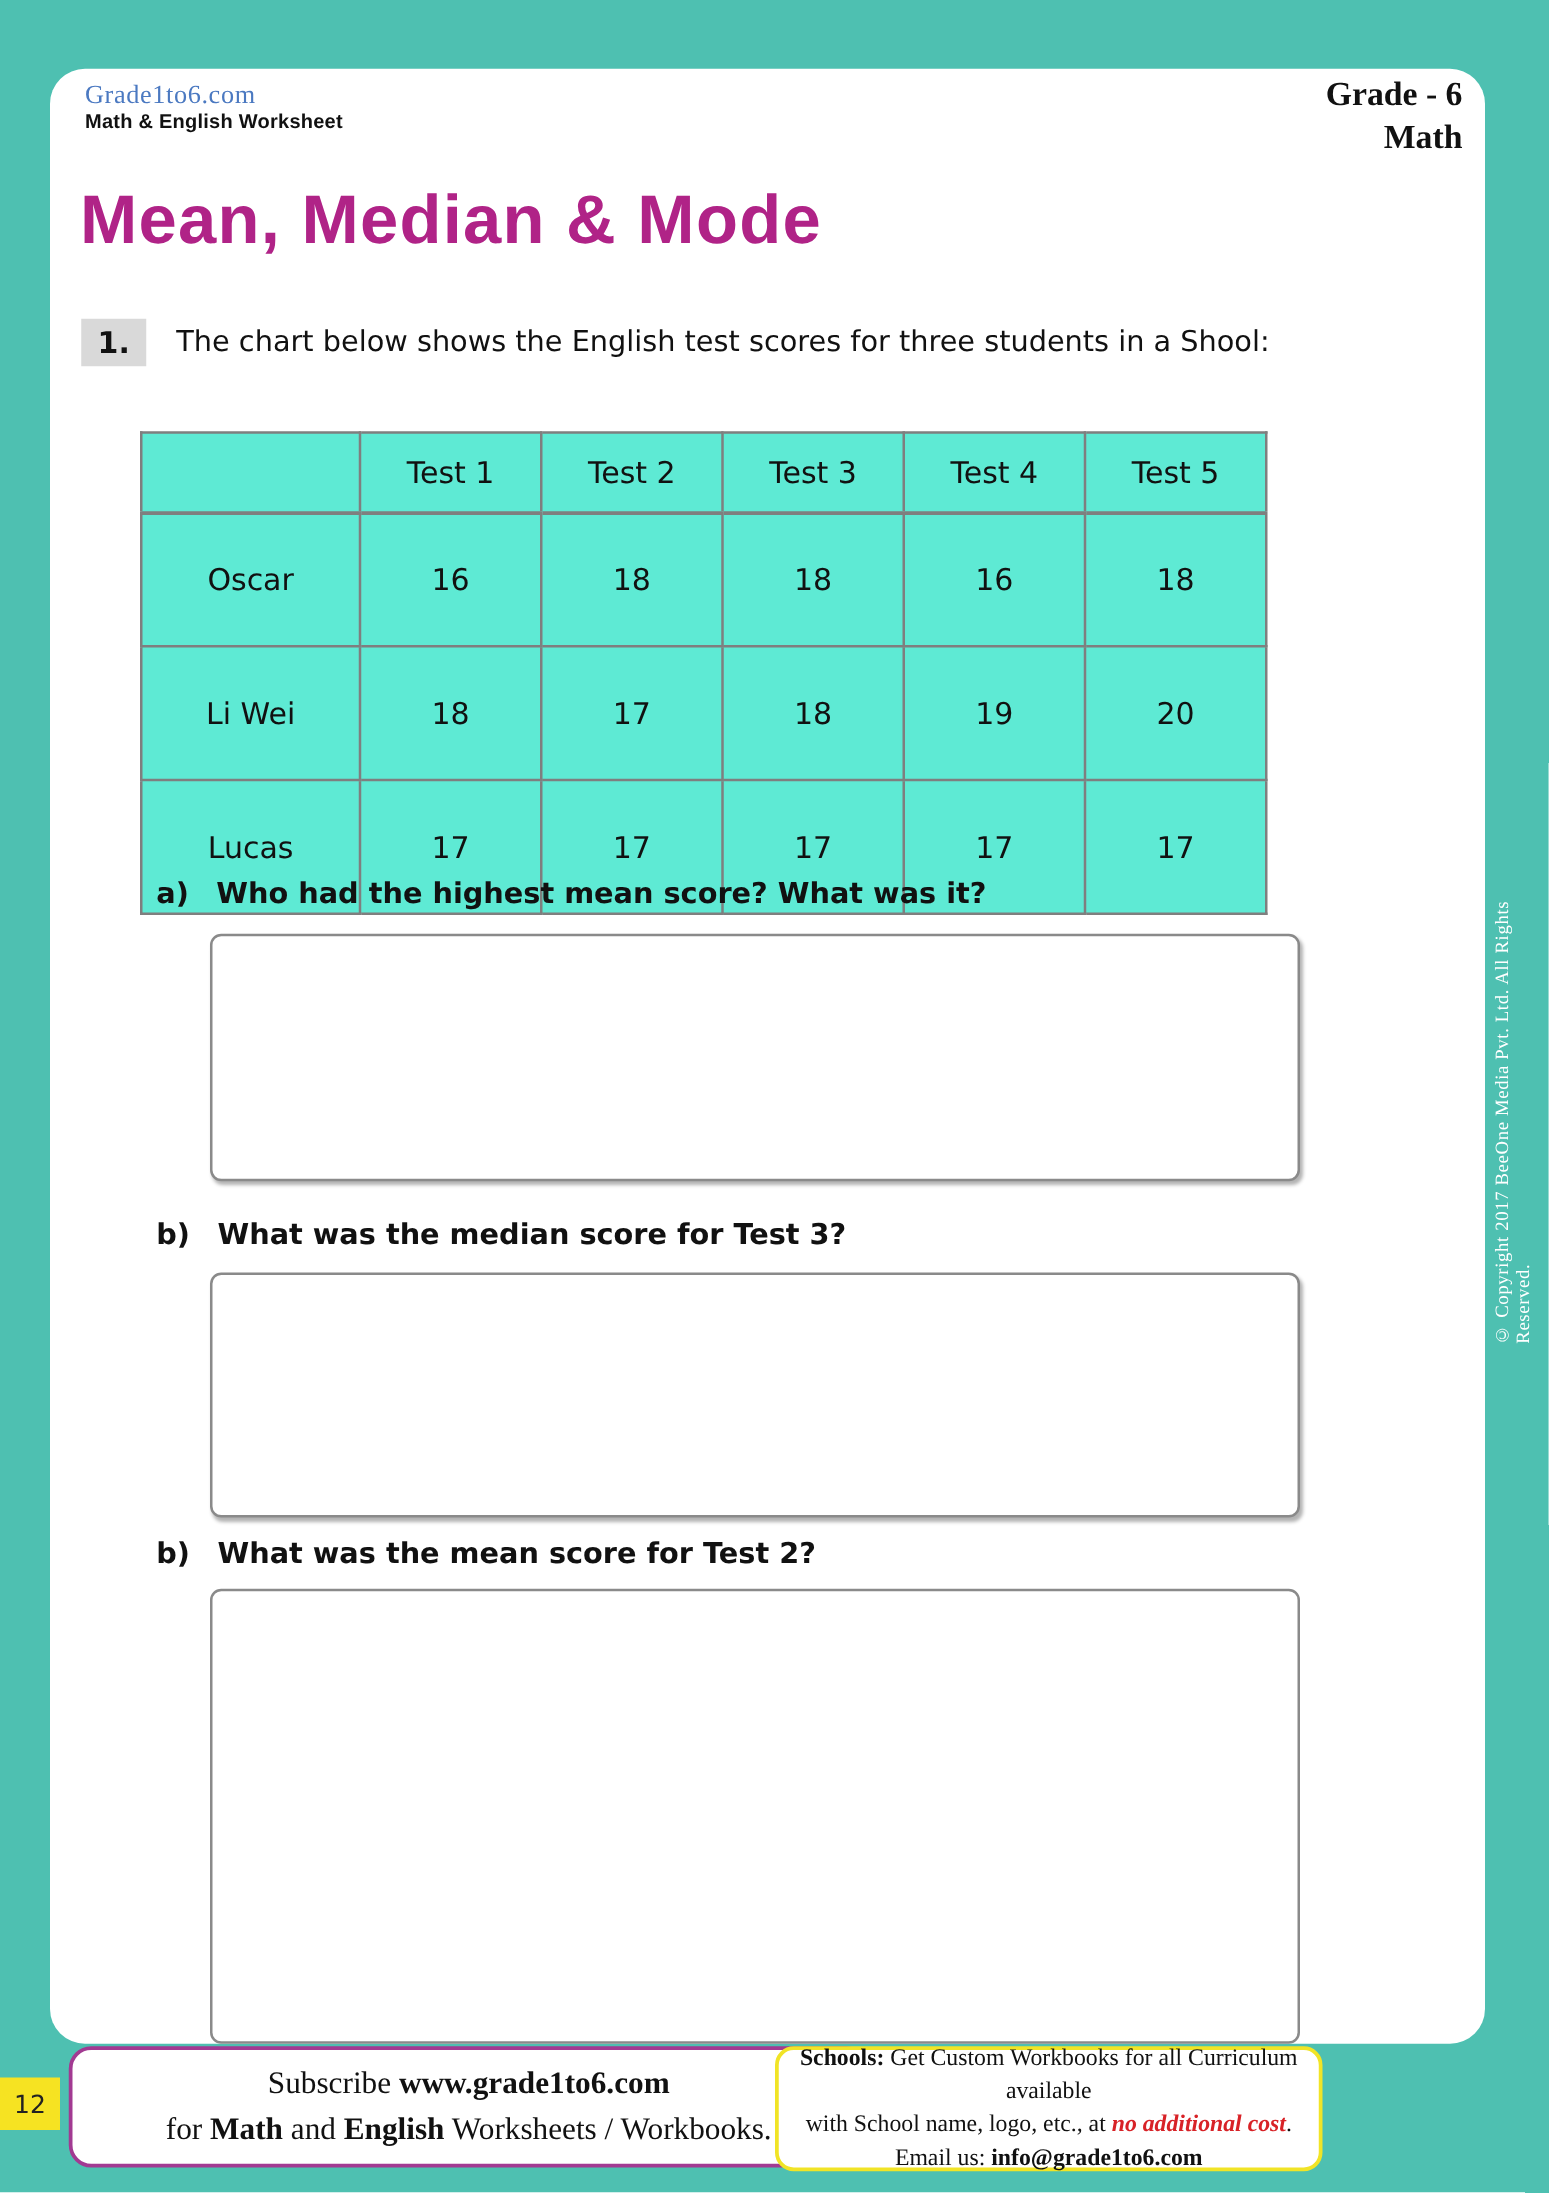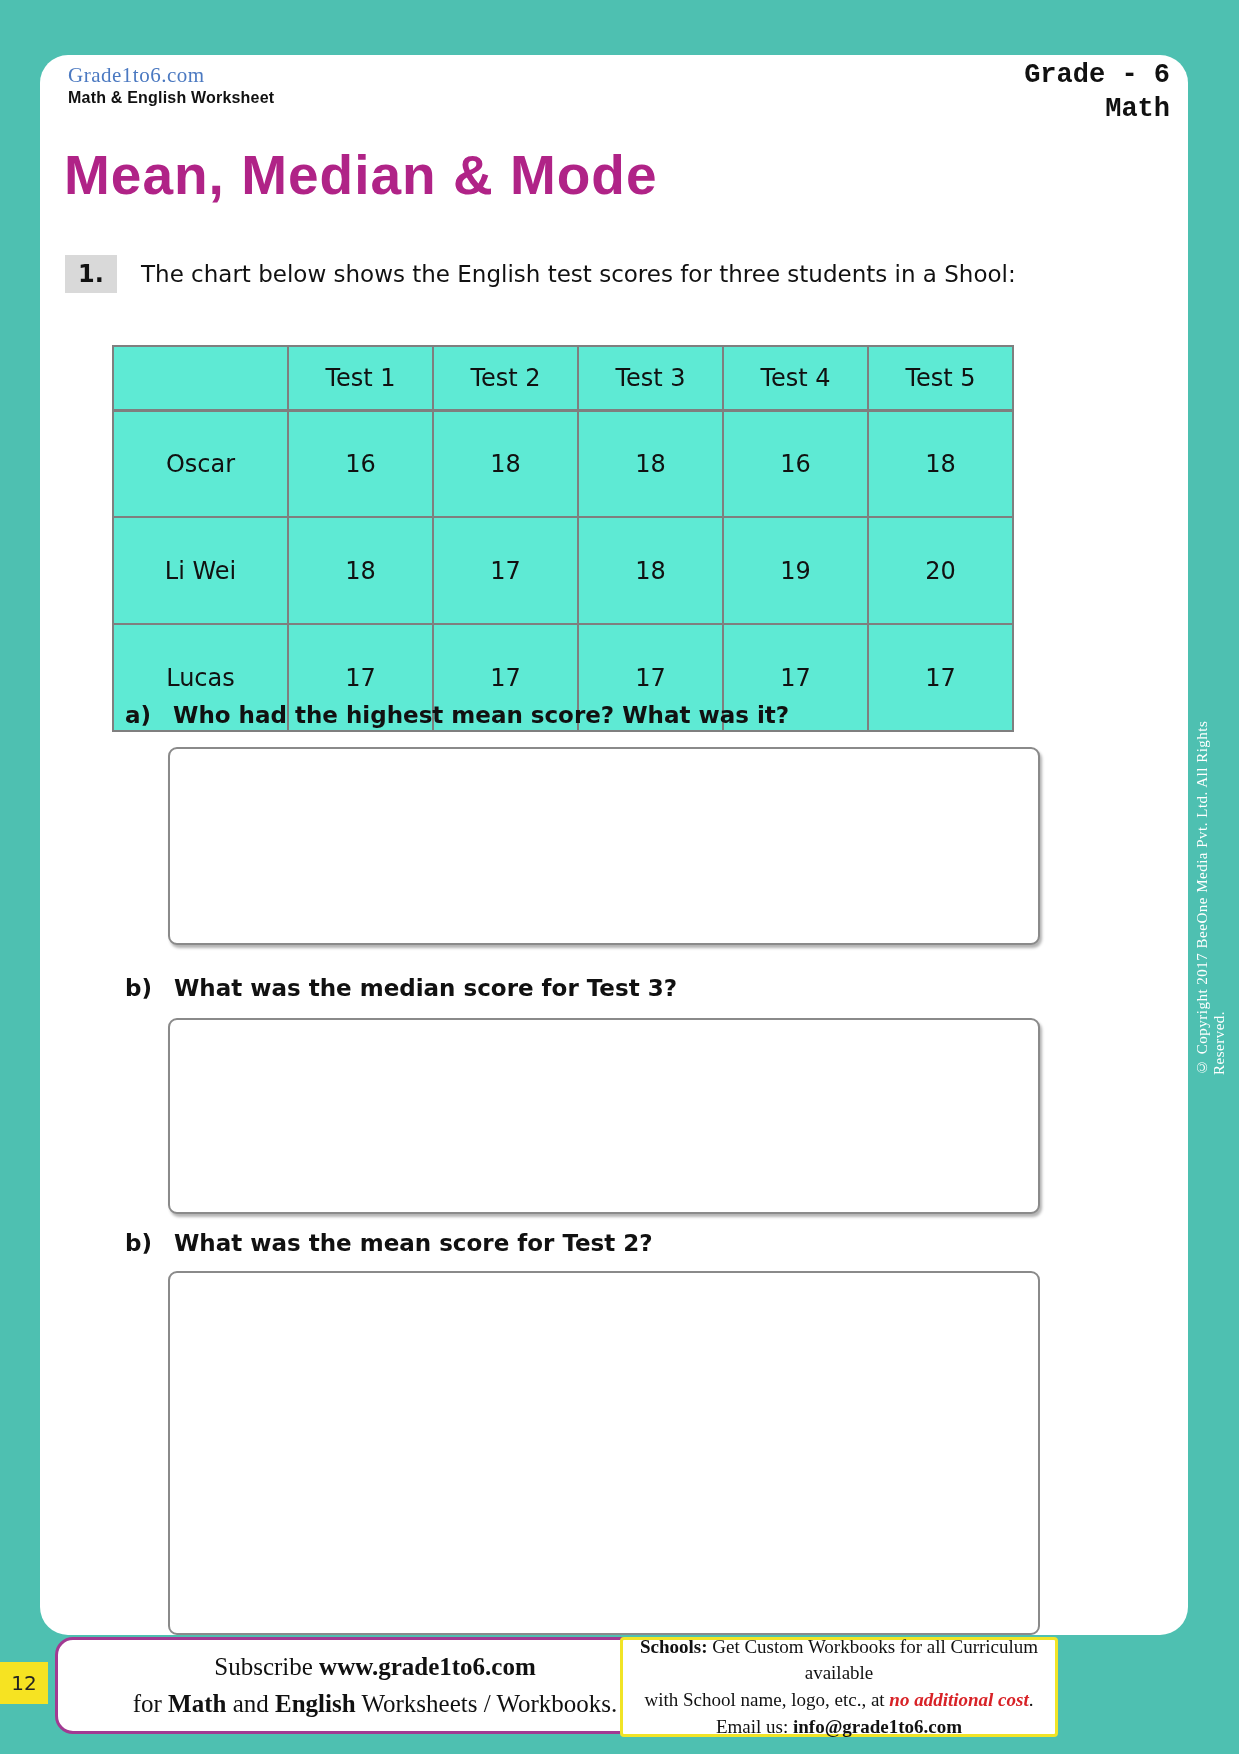--- a/index.html
+++ b/index.html
@@ -13,21 +13,21 @@
   .page{position:absolute; left:40px; top:55px; width:1148px; height:1580px;
         background:#ffffff; border-radius:28px;}
 
   
   .logo{position:absolute; left:28px; top:8px;}
   .logo-title{font-family:"Liberation Serif",serif; font-weight:normal; font-size:21px;
               color:var(--logo-blue); letter-spacing:0.5px;}
   .logo-sub{font-family:"Liberation Sans",sans-serif; font-weight:bold; font-size:16px;
             color:#111; margin-top:1px; letter-spacing:0.2px;}
   .grade-badge{position:absolute; right:18px; top:4px; text-align:right;
-               font-family:Liberation Mono, monospace; font-weight:bold;
+               font-family:Liberation Serif, serif; font-weight:bold;
                font-size:27px; color:#111; line-height:1.25;}
 
   
   .page-title{position:absolute; left:24px; top:88px; font-family:"Liberation Sans",sans-serif;
               font-weight:bold; font-size:55px; color:var(--title-magenta); letter-spacing:1px;}
 
   
   .question-row{position:absolute; left:25px; top:200px; display:flex; align-items:center; gap:24px;}
   .qnum{background:#D9D9D9; min-width:52px; height:38px; display:flex; align-items:center;
         justify-content:center; font-weight:bold; font-size:24px; color:#111;}
@@ -64,21 +64,21 @@
   .page-num{position:absolute; left:0; top:1618px; width:48px; height:42px;
             background:var(--page-num-yellow); display:flex; align-items:center;
             justify-content:center; font-size:20px; color:#222;margin-top:44px;}
   .foot-box{position:absolute; background:#fff; font-family:"Liberation Serif",serif;
             color:#111; text-align:center; display:flex; flex-direction:column;
             justify-content:center;}
   .subscribe-box{left:55px; top:1637px; width:640px; height:97px;
                  border:3px solid var(--footer-purple); border-radius:18px;
                  font-size:25px; line-height:1.45;}
   .schools-box{left:620px; top:1637px; width:438px; height:100px;
-               border:3px solid var(--footer-yellow); border-radius:4px;
+               border:3px solid var(--footer-yellow); border-radius:15px;
                font-size:19px; line-height:1.4;}
   .b{font-weight:bold;}
   .red-i{color:var(--accent-red); font-weight:bold; font-style:italic;text-align:center;}
 </style>
 </head>
 <body>
 
 <div class="canvas">
   <div class="page">
 

